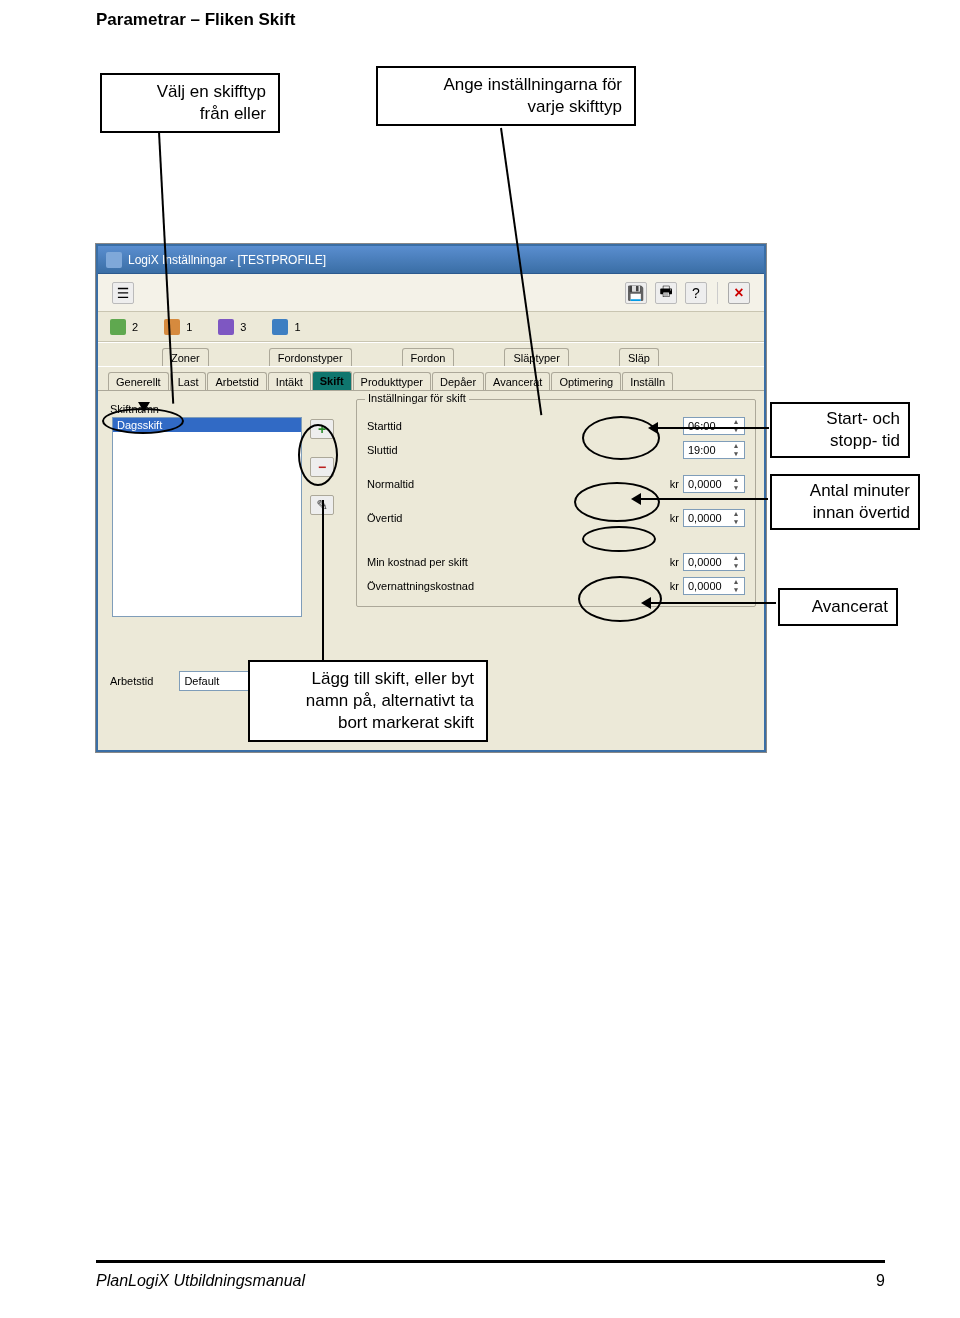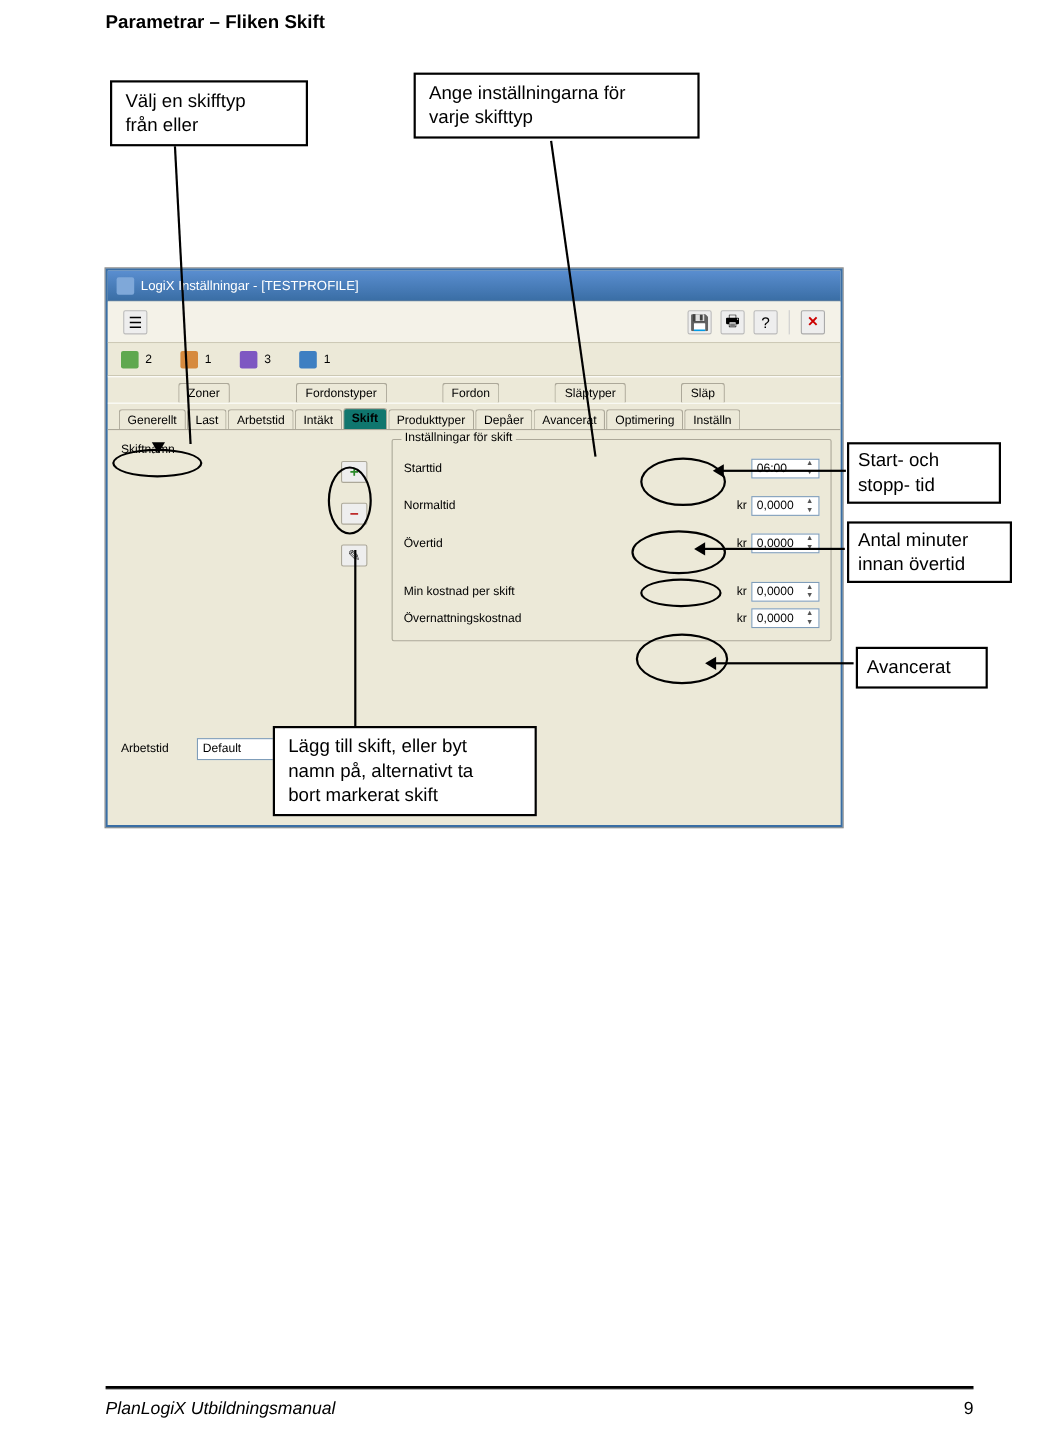--- a/index.html
+++ b/index.html
@@ -18,21 +18,21 @@
     font-weight: bold;
     font-size: 17px;
   }
   .callout {
     position: absolute;
     background: #fff;
     border: 2px solid #000;
     padding: 6px 12px;
     font-size: 17px;
     line-height: 1.3;
-    text-align: left;
+    text-align: right;
     z-index: 50;
   }
   .oval { position: absolute; border: 2px solid #000; border-radius: 50%; background: transparent; z-index: 40; }
   .arrow-line { position: absolute; background: #000; z-index: 45; }
   .arrow-head { position: absolute; width: 0; height: 0; z-index: 46; }
   .arrow-head.down { border-left: 6px solid transparent; border-right: 6px solid transparent; border-top: 10px solid #000; }
   .arrow-head.left { border-top: 6px solid transparent; border-bottom: 6px solid transparent; border-right: 10px solid #000; }
   .footer-line { position: absolute; left: 96px; right: 75px; top: 1260px; height: 3px; border-top: 2px solid #000; border-bottom: 1px solid #000; }
   .footer-text { position: absolute; top: 1272px; font-style: italic; font-size: 16px; }
   .footer-left { left: 96px; }
@@ -268,40 +268,54 @@
     <div class="tab2 active">Skift</div>
     <div class="tab2">Produkttyper</div>
     <div class="tab2">Depåer</div>
     <div class="tab2">Avancerat</div>
     <div class="tab2">Optimering</div>
     <div class="tab2">Inställn</div>
   </div>
   <div class="body-area">
     <div class="left-col">
       <div class="lbl skiftnamn-lbl">Skiftnamn</div>
+      <div class="listpane">
+        <div class="sel">Dagsskift</div>
+      </div>
       <div class="btn-stack">
         <div class="mini-btn add">+</div>
         <div class="mini-btn del">−</div>
         <div class="mini-btn ren">✎</div>
       </div>
     </div>
     <div class="right-col">
       <div class="fieldset">
         <div class="legend">Inställningar för skift</div>
         <div class="fld-row">
           <div class="fld-lbl">Starttid</div>
           <div class="unit"></div>
           <div class="txt">
               <span>06:00</span>
               <span class="spin">
                 <b>▴</b>
                 <b>▾</b>
               </span>
             </div>
         </div>
+        <div class="fld-row">
+          <div class="fld-lbl">Sluttid</div>
+          <div class="unit"></div>
+          <div class="txt">
+              <span>19:00</span>
+              <span class="spin">
+                <b>▴</b>
+                <b>▾</b>
+              </span>
+            </div>
+        </div>
         <div class="gap"></div>
         <div class="fld-row">
           <div class="fld-lbl">Normaltid</div>
           <div class="unit">kr</div>
           <div class="txt">
               <span>0,0000</span>
               <span class="spin">
                 <b>▴</b>
                 <b>▾</b>
               </span>

